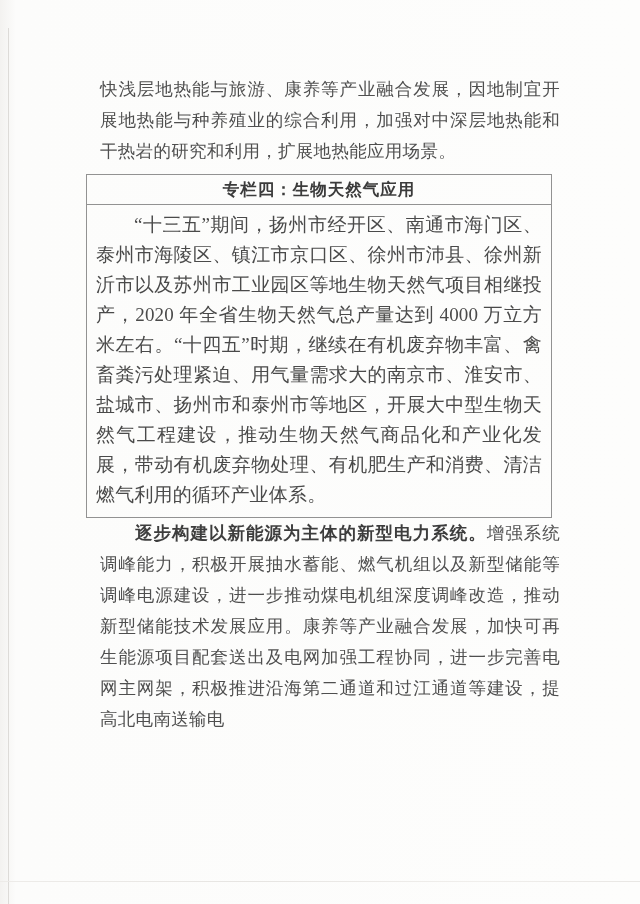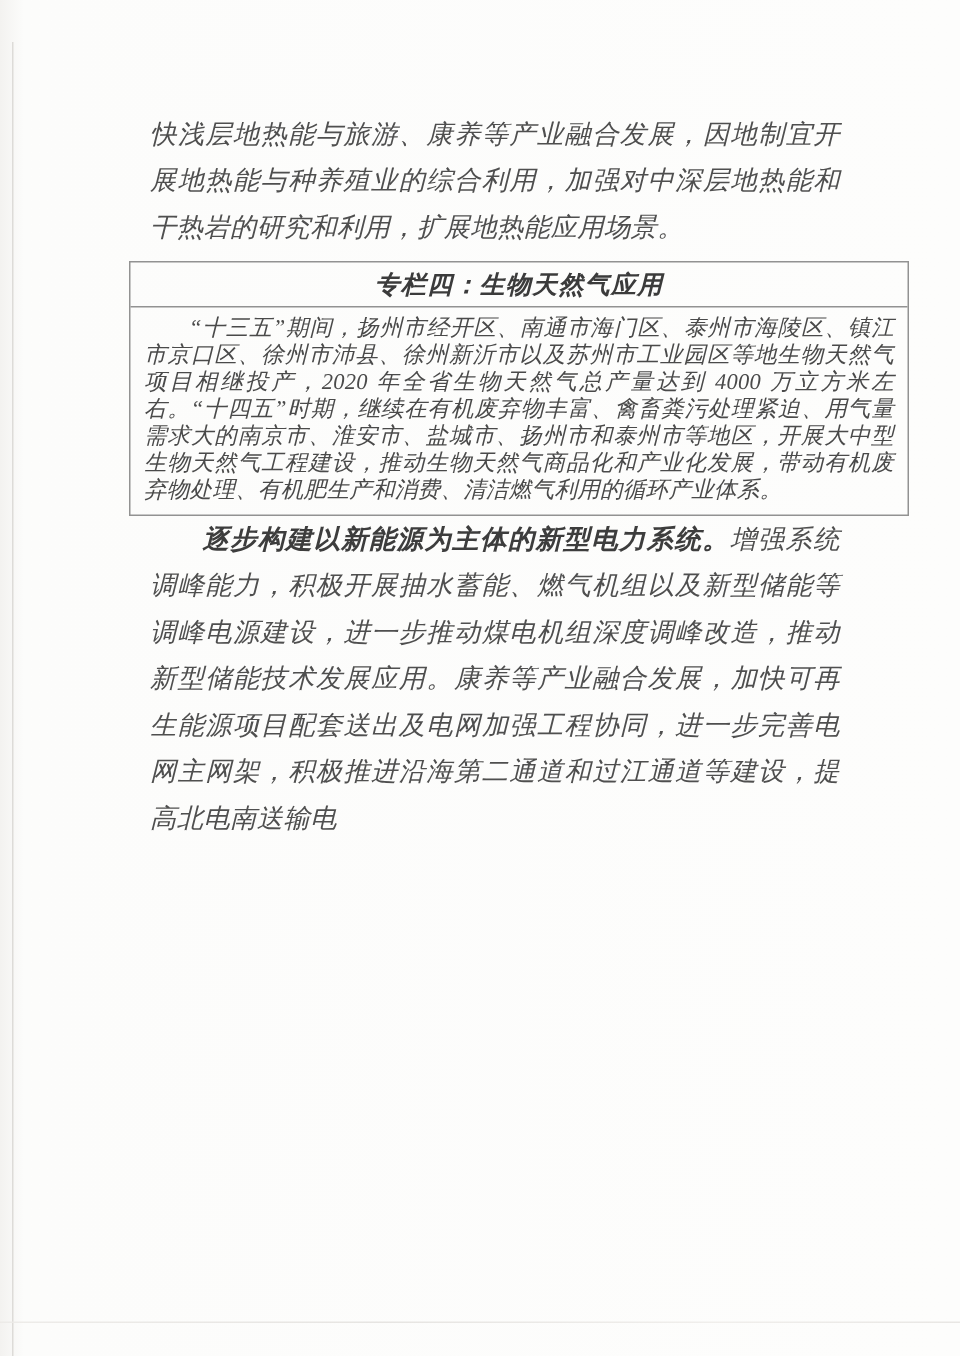--- a/index.html
+++ b/index.html
@@ -6,21 +6,20 @@
   body {
     width: 640px; height: 904px;
     background: #ffffff;
     font-family: "Liberation Serif", "DejaVu Serif", serif;
   }
   .page {
     position: relative;
     width: 640px; height: 904px;
     overflow: hidden;
     background: linear-gradient(90deg, #f3f2f0 0px, #fcfcfb 16px, #fdfdfc 100%);
-    font-style: italic;
   }
   .scan-edge-left {
     position: absolute;
     left: 8px; top: 28px; bottom: 0;
     width: 1px;
     background: #dddbd8;
   }
   .scan-edge-bottom {
     position: absolute;
     left: 0; right: 0; top: 881px;
@@ -40,39 +39,39 @@
     line-height: 31px;
     letter-spacing: 0.3px;
     text-align: justify;
     text-indent: 2em;
   }
   p.body-text.continuation { text-indent: 0; }
   p.para-biogas { margin-top: 12px; }
   .lead-bold { font-weight: bold; color: #3d3d3d; }
   .column-box {
     margin: 7px -14px 0 -14px;
-    width: 520px;
+    width: 466px;
     box-sizing: border-box;
     border: 1px solid #929292;
     background: transparent;
   }
   .column-box-title {
     text-align: center;
     font-family: "Liberation Sans", "DejaVu Sans", sans-serif;
     font-weight: bold;
     font-size: 16.5px;
     color: #3b3b3b;
     padding: 4px 0 3px 0;
     border-bottom: 1px solid #929292;
     letter-spacing: 1px;
   }
   .column-box-body {
     padding: 5px 9px 7px 9px;
-    font-size: 15px;
-    line-height: 18px;
+    font-size: 19px;
+    line-height: 30px;
     letter-spacing: 0.2px;
     text-align: justify;
     text-indent: 2em;
     color: #4a4a4a;
   }
   p.section-heading {
     margin: 14px 0 9px 0;
     font-size: 17.5px;
     font-weight: bold;
     color: #3c3c3c;

